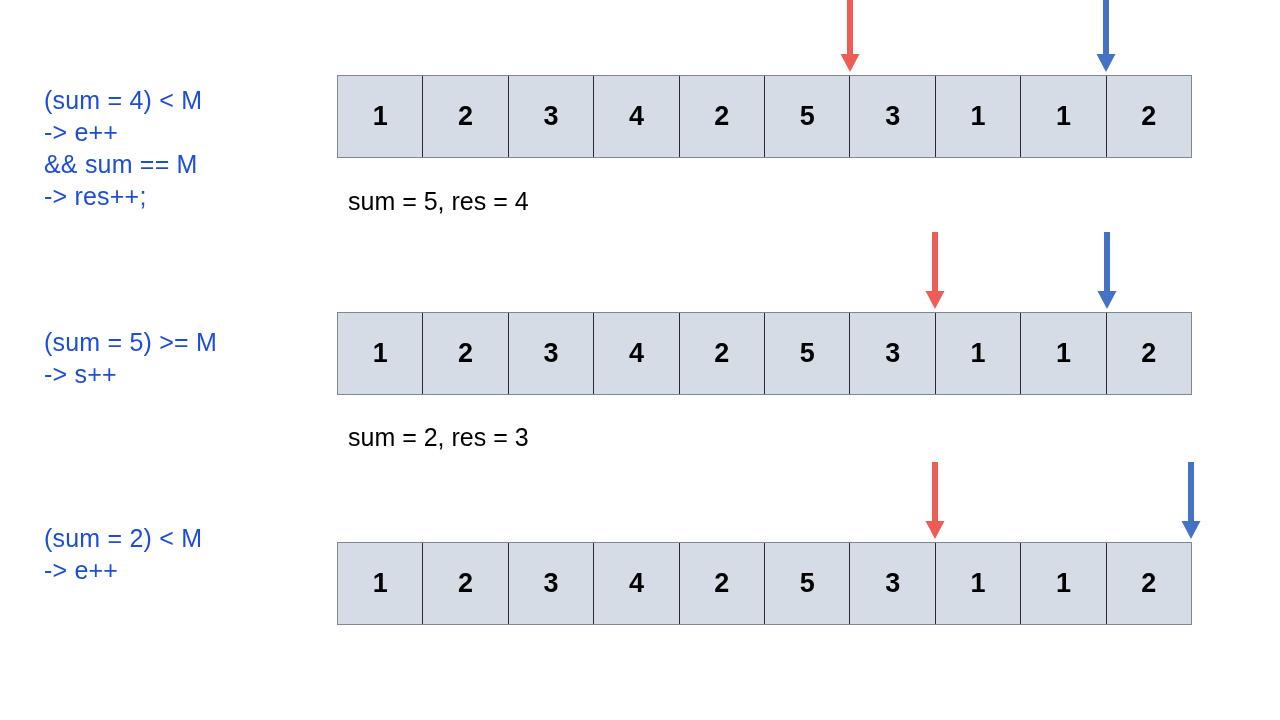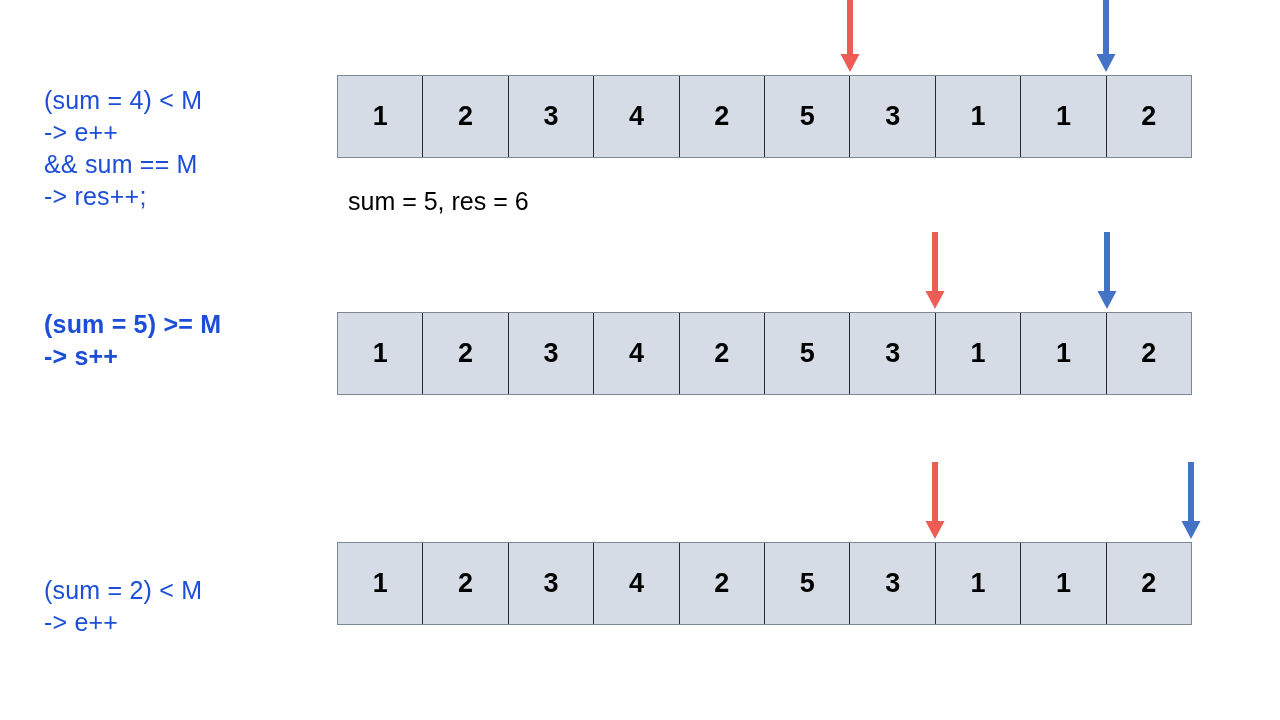--- a/index.html
+++ b/index.html
@@ -107,23 +107,23 @@
     <div class="array-cell">3</div>
     <div class="array-cell">4</div>
     <div class="array-cell">2</div>
     <div class="array-cell">5</div>
     <div class="array-cell">3</div>
     <div class="array-cell">1</div>
     <div class="array-cell">1</div>
     <div class="array-cell">2</div>
   </div>
 
-  <div class="caption" style="left:348px; top:186px;">sum = 5, res = 6</div>
+  <div class="caption" style="left:348px; top:186px;">sum = 5, res = 4</div>
 
-  <div class="step-label" style="top:308px;font-weight:bold;">(sum = 5) &gt;= M
+  <div class="step-label" style="top:326px;">(sum = 5) &gt;= M
 -&gt; s++</div>
 
   <div class="arrow" style="left:922px; top:232px; height:77px;">
     <svg viewBox="0 0 26 77" preserveAspectRatio="none">
       <line x1="13" y1="0" x2="13" y2="61" stroke="#ed5c55" stroke-width="6"></line>
       <polygon points="13,77 3.5,59 22.5,59" fill="#ed5c55"></polygon>
     </svg>
   </div>
 
   <div class="arrow" style="left:1094px; top:232px; height:77px;">
@@ -139,22 +139,23 @@
     <div class="array-cell">3</div>
     <div class="array-cell">4</div>
     <div class="array-cell">2</div>
     <div class="array-cell">5</div>
     <div class="array-cell">3</div>
     <div class="array-cell">1</div>
     <div class="array-cell">1</div>
     <div class="array-cell">2</div>
   </div>
 
+  <div class="caption" style="left:348px; top:422px;">sum = 2, res = 3</div>
 
-  <div class="step-label" style="top:574px;">(sum = 2) &lt; M
+  <div class="step-label" style="top:522px;">(sum = 2) &lt; M
 -&gt; e++</div>
 
   <div class="arrow" style="left:922px; top:462px; height:77px;">
     <svg viewBox="0 0 26 77" preserveAspectRatio="none">
       <line x1="13" y1="0" x2="13" y2="61" stroke="#ed5c55" stroke-width="6"></line>
       <polygon points="13,77 3.5,59 22.5,59" fill="#ed5c55"></polygon>
     </svg>
   </div>
 
   <div class="arrow" style="left:1178px; top:462px; height:77px;">

